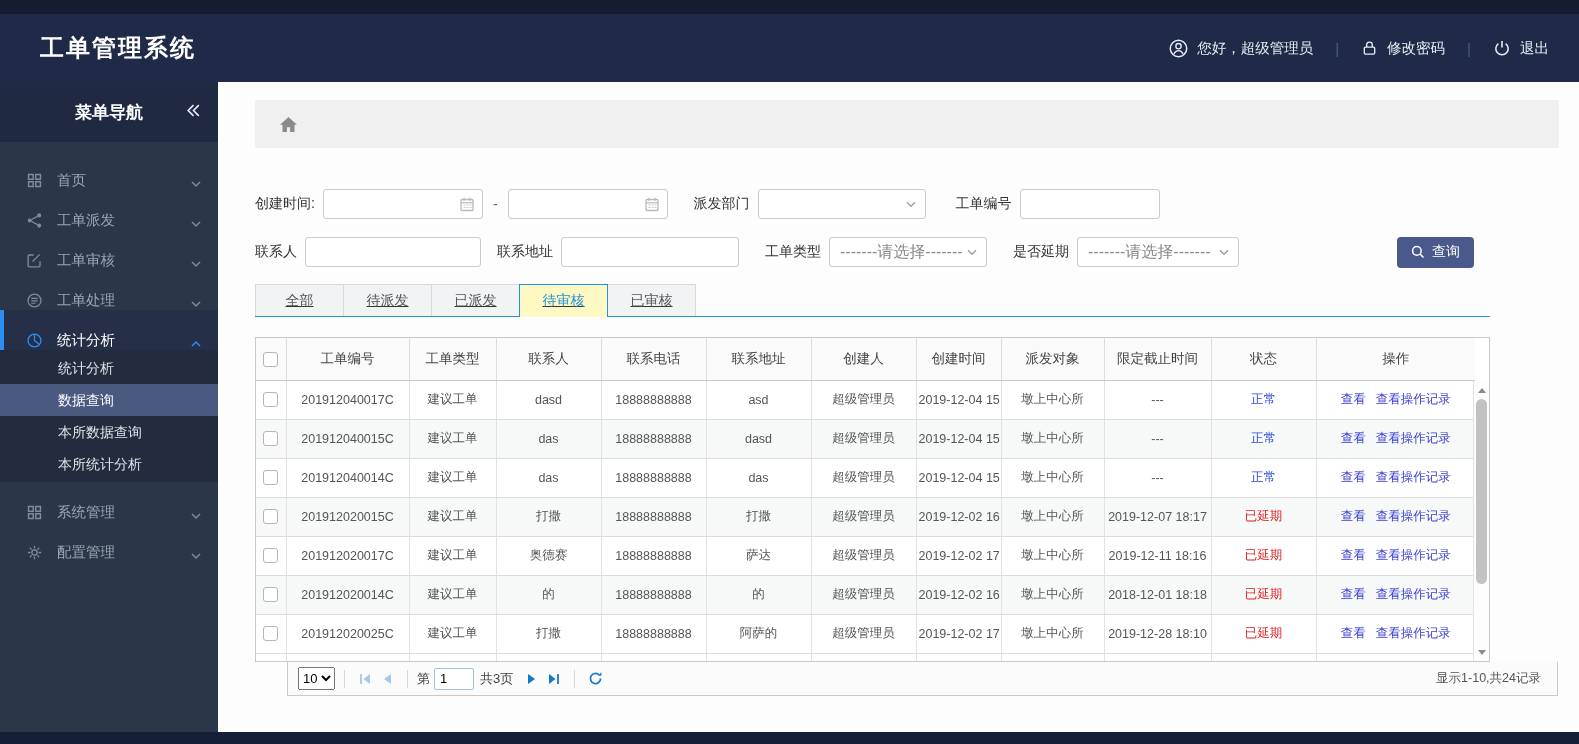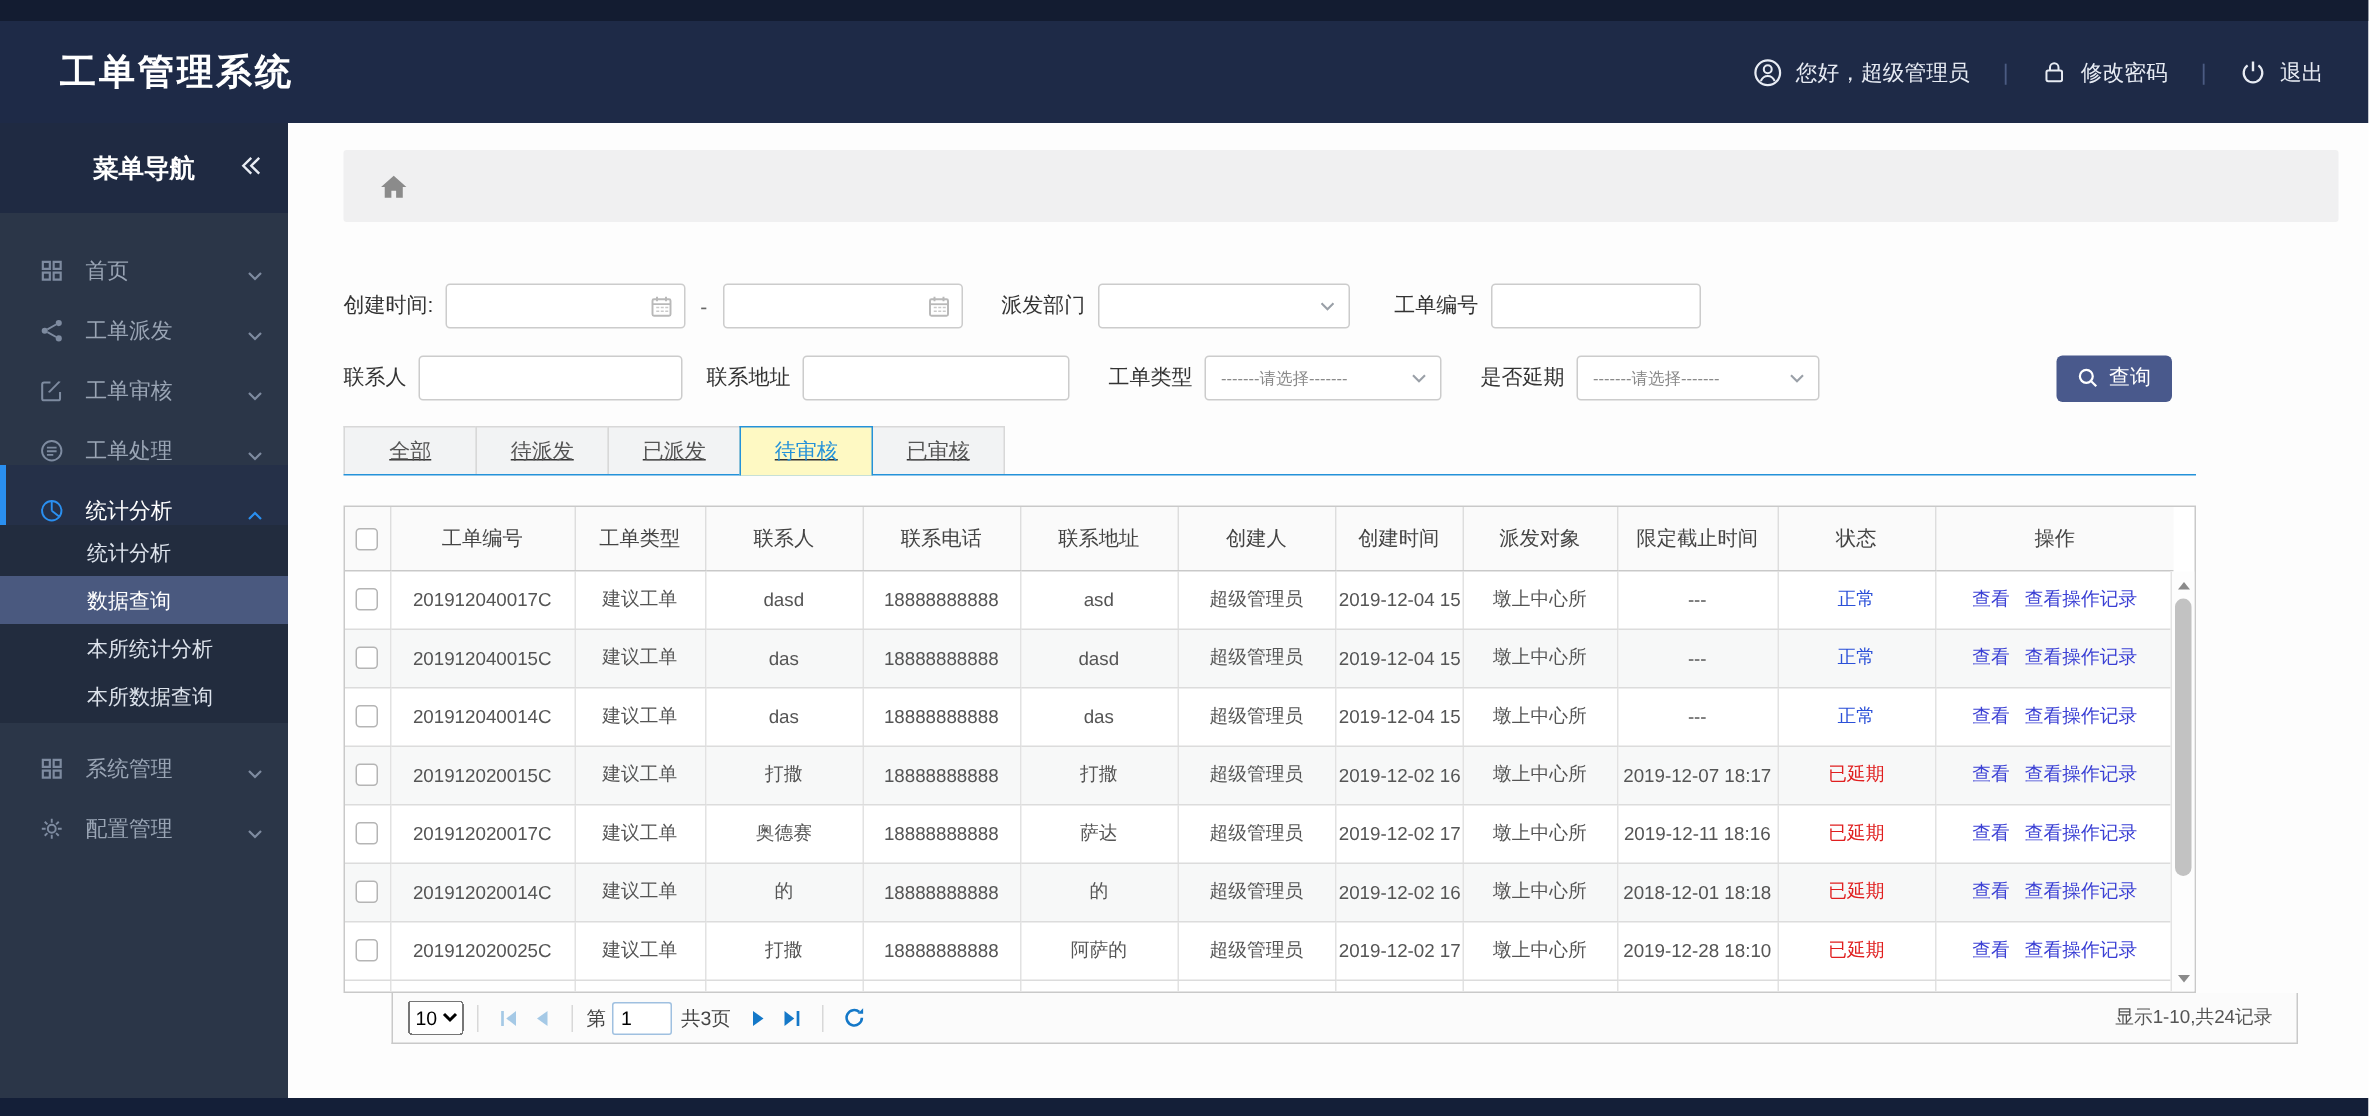--- a/index.html
+++ b/index.html
@@ -19,21 +19,21 @@
   }
   .logo-title { color:#ffffff; font-size:24px; font-weight:bold; letter-spacing:2px; }
   .topbar-right { display:flex; align-items:center; color:#e8ecf4; font-size:14.5px; }
   .tb-item { display:flex; align-items:center; gap:9px; cursor:pointer; white-space:nowrap;justify-content:center; }
   .tb-sep { color:#4b5b82; margin:0 22px; font-size:15px; }
 
   
   .main-wrap { flex:1; display:flex; min-height:0; }
 
   
-  .sidebar { width:192px; flex-shrink:0; background:#2b3648; overflow:hidden; }
+  .sidebar { width:218px; flex-shrink:0; background:#2b3648; overflow:hidden; }
   .sidebar-header {
     height:60px; background:#1f2a42; color:#fff; font-size:17px; font-weight:bold;
     display:flex; align-items:center; justify-content:center; position:relative;
   }
   .collapse-btn { position:absolute; right:16px; top:21px; cursor:pointer; }
   .menu { padding-top:8px; }
   .mi { height:40px; display:flex; align-items:flex-end; padding:0 16px 0 24px; cursor:pointer; position:relative; }
   .mi .ic { width:20px; height:20px; margin-right:13px; color:#7e8ba0; display:flex; align-items:center; justify-content:center; }
   .mi .lbl { flex:1; color:#9aa5b5; font-size:14.5px; }
   .mi .chev { color:#7e8ba0; display:flex; }
@@ -59,21 +59,21 @@
     height:30px; border:1px solid #ccc; border-radius:3px; background:#fff;
     padding:0 8px; font-size:13px; color:#333; outline:none;
   }
   .datebox { position:relative; display:flex; align-items:center; }
   .datebox .tinput { width:160px; padding-right:30px; }
   .datebox .cal { position:absolute; right:8px; top:7px; pointer-events:none; }
   .dash { margin:0 10px; color:#666; }
   .selbox {
     height:30px; border:1px solid #ccc; border-radius:3px; background:#fff;
     display:flex; align-items:center; justify-content:space-between;
-    padding:0 8px 0 10px; cursor:pointer; color:#8a8a8a; font-size:11px;
+    padding:0 8px 0 10px; cursor:pointer; color:#8a8a8a; font-size:16px;
   }
   .selbox .chev { color:#9aa0a8; display:flex; }
   .search-btn {
     margin-left:auto; margin-right:16px; height:31px; min-width:76px;
     background:#49598c; color:#fff; border:none; border-radius:4px;
     font-size:14px; display:flex; align-items:center; gap:7px; padding:0 14px;
     cursor:pointer; font-family:inherit;
   }
 
   
@@ -262,22 +262,22 @@
             <span class="lbl">统计分析</span>
             <span class="chev">
               <svg width="12" height="12" viewBox="0 0 12 12">
                 <path d="M2 8l4-4 4 4" fill="none" stroke="currentColor" stroke-width="1.5"></path>
               </svg>
             </span>
           </div>
           <div class="submenu">
             <div class="smi">统计分析</div>
             <div class="smi selected">数据查询</div>
+            <div class="smi">本所数据查询</div>
             <div class="smi">本所统计分析</div>
-            <div class="smi">本所数据查询</div>
           </div>
           <div class="mi">
             <span class="ic">
               <svg width="17" height="17" viewBox="0 0 20 20">
                 <path fill="none" stroke="currentColor" stroke-width="1.7" d="M3 3h5.5v5.5H3zM11.5 3H17v5.5h-5.5zM3 11.5h5.5V17H3zM11.5 11.5H17V17h-5.5z"></path>
               </svg>
             </span>
             <span class="lbl">系统管理</span>
             <span class="chev">
               <svg width="12" height="12" viewBox="0 0 12 12">

